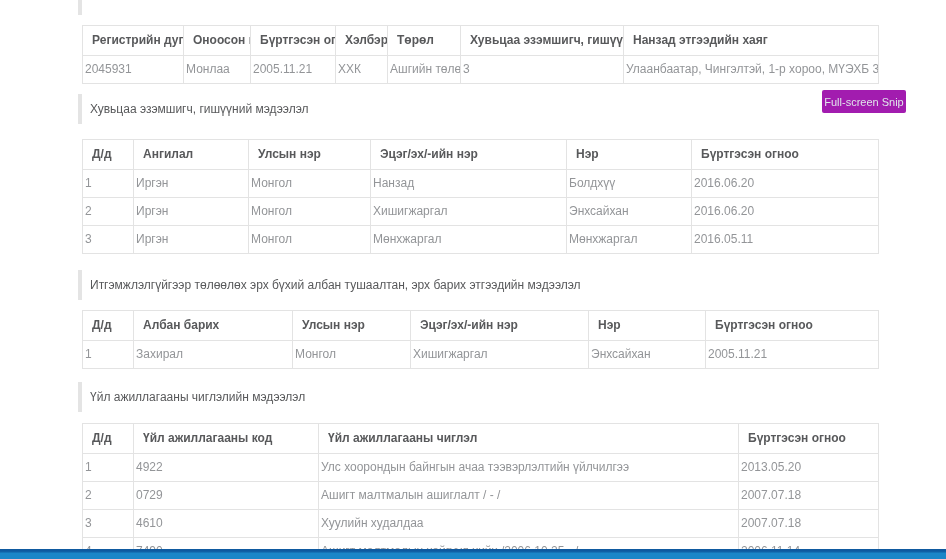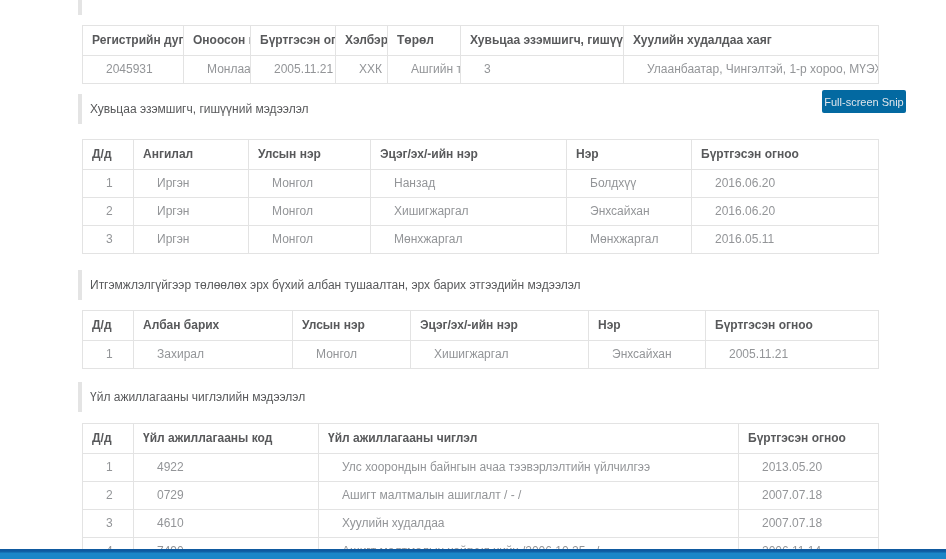--- a/index.html
+++ b/index.html
@@ -37,21 +37,21 @@
     white-space: nowrap;
   }
   table.reg-table th {
     color: #58595b;
     font-weight: bold;
     padding: 8px 9px;
   }
   table.reg-table td {
     color: #939598;
     font-weight: normal;
-    padding: 7px 23px;
+    padding: 7px 2px;
   }
   .section-header {
     position: relative;
     height: 30px;
     display: flex;
     align-items: center;
   }
   .section-marker {
     position: absolute;
     left: -4px; top: 0;
@@ -61,21 +61,21 @@
   .section-title {
     margin: 0 0 0 8px;
     font-size: 12px;
     font-weight: normal;
     color: #58595b;
   }
   .snip-tooltip {
     position: absolute;
     left: 822px; top: 90px;
     width: 84px; height: 23px;
-    background: #0369a1;
+    background: #a21caf;
     color: #e0e5eb;
     font-size: 11px;
     display: flex;
     align-items: center;
     justify-content: center;
     white-space: nowrap;
     border-radius: 2px;
   }
   .bottom-bar {
     position: absolute;
@@ -109,21 +109,21 @@
         <col style="width: 255px;">
       </colgroup>
       <thead>
         <tr>
           <th>Регистрийн дугаар</th>
           <th>Оноосон нэр</th>
           <th>Бүртгэсэн огноо</th>
           <th>Хэлбэр</th>
           <th>Төрөл</th>
           <th>Хувьцаа эзэмшигч, гишүүний тоо</th>
-          <th>Хуулийн худалдаа хаяг</th>
+          <th>Нанзад этгээдийн хаяг</th>
         </tr>
       </thead>
       <tbody>
         <tr>
           <td>2045931</td>
           <td>Монлаа</td>
           <td>2005.11.21</td>
           <td>ХХК</td>
           <td>Ашгийн төлөө</td>
           <td>3</td>

